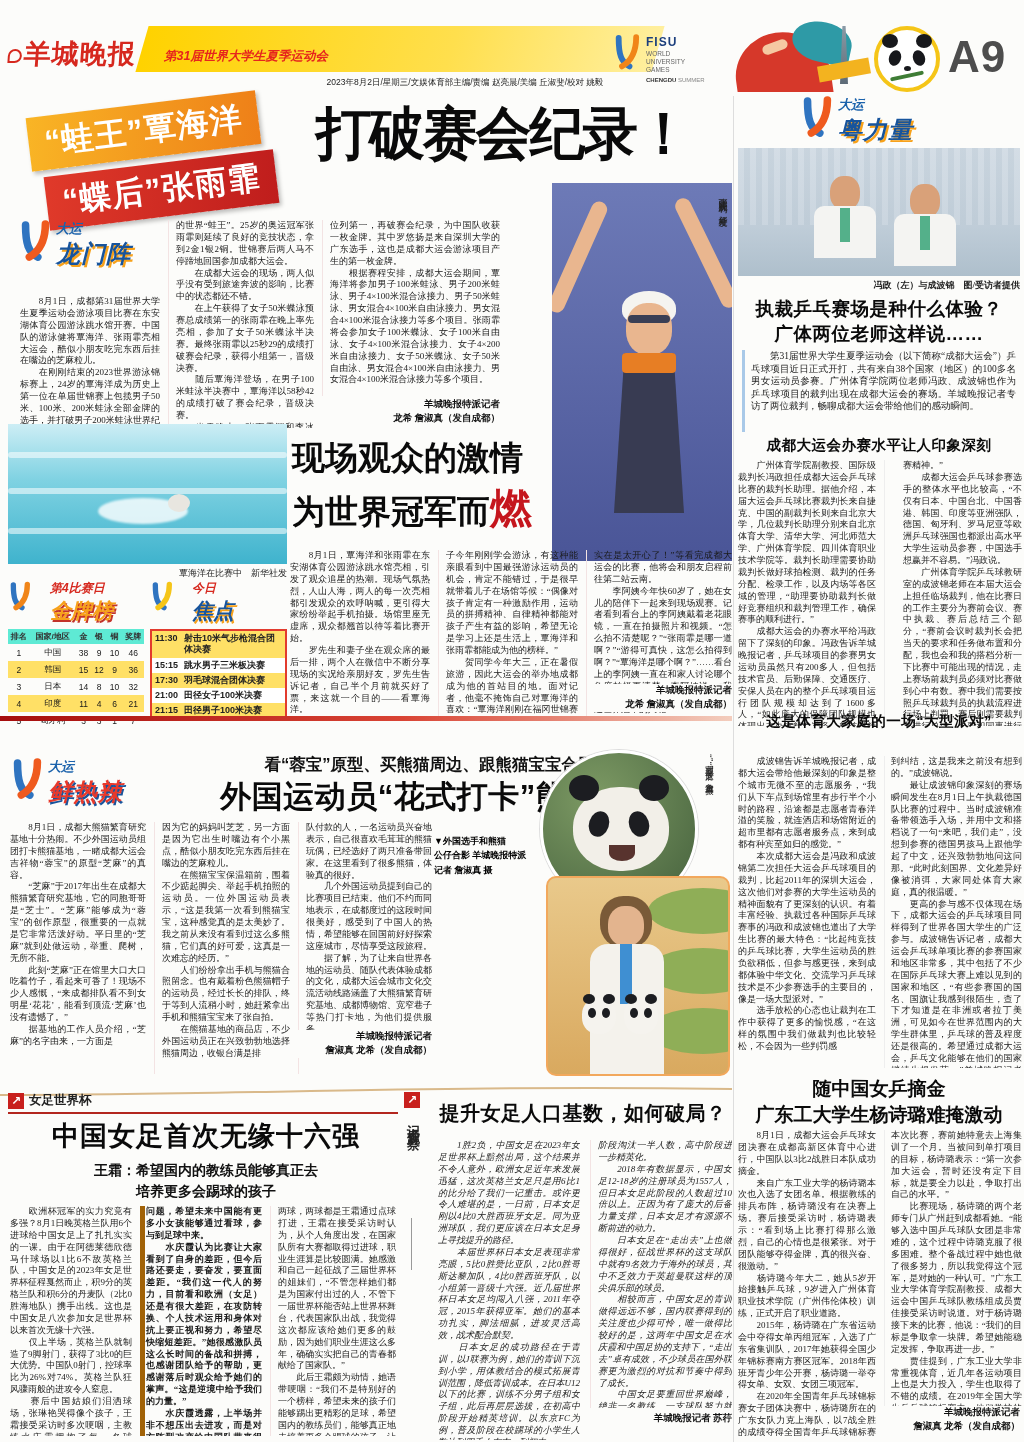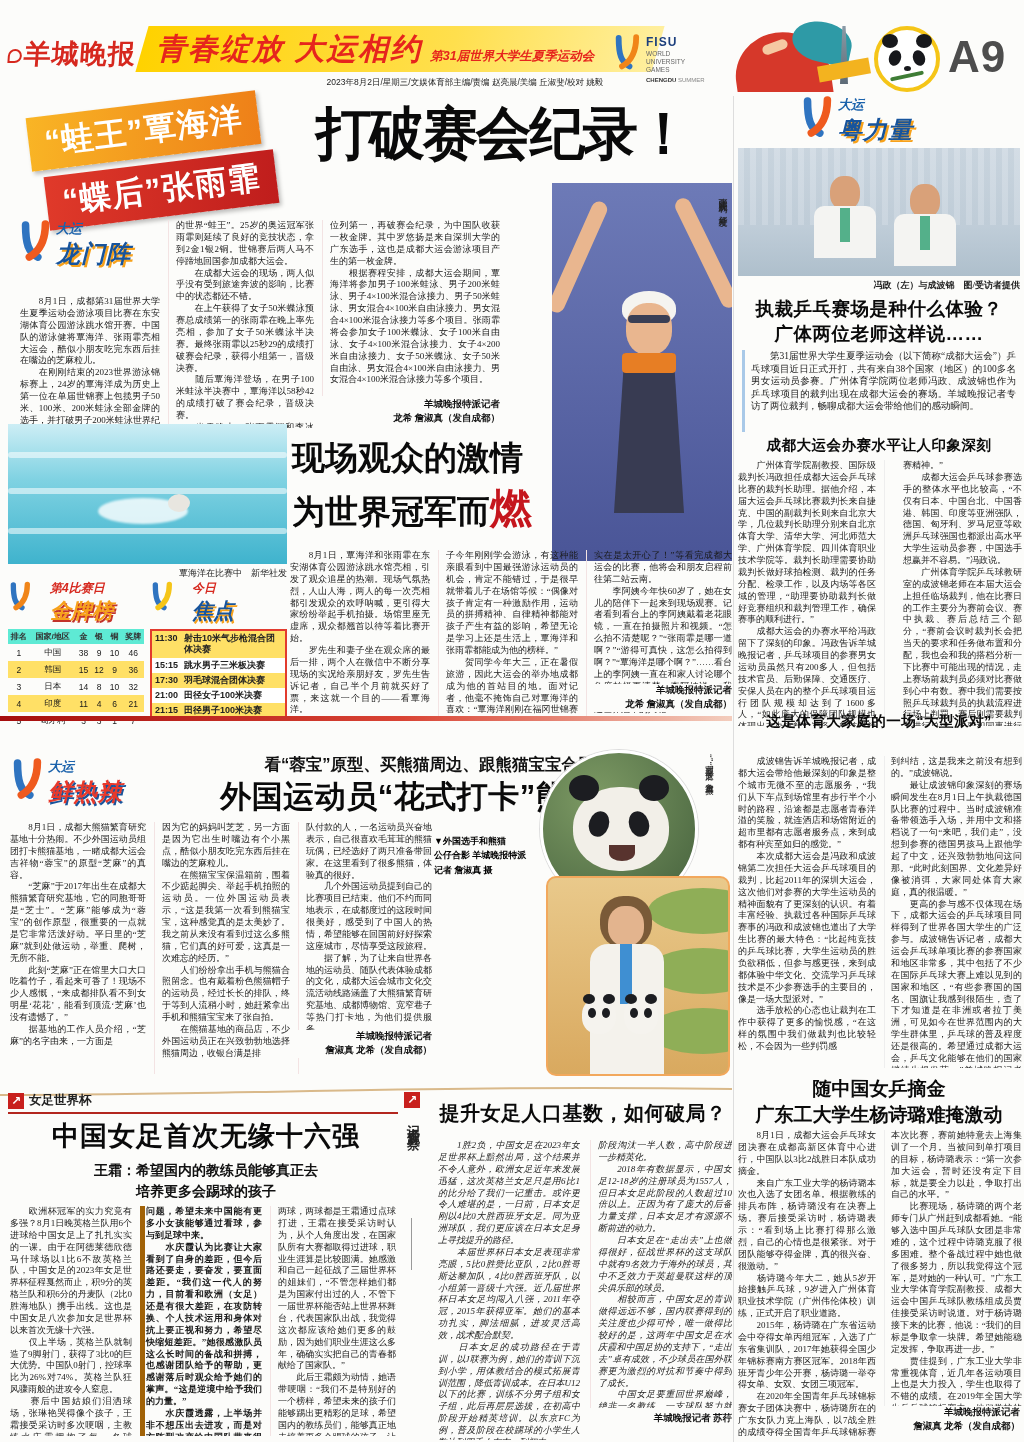--- a/index.html
+++ b/index.html
@@ -171,21 +171,20 @@
 </head>
 <body>
 
 <div id="page">
 
   <div class="abs masthead"><span class="masthead-mark"></span><span>羊城晚报</span></div>
 
   <div class="abs banner">
     <div class="banner-bg"></div>
     <div class="banner-inner">
-      <span class="banner-main">青春绽放 大运相约</span>
       <span class="banner-sub">第31届世界大学生夏季运动会</span>
     </div>
   </div>
   <div class="abs dateline">2023年8月2日/星期三/文娱体育部主编/责编 赵亮晨/美编 丘淑斐/校对 姚毅</div>
 
   <div class="abs fisu">
     <svg width="30" height="40" viewBox="0 0 36 44">
         <path d="M8 4 C8 24 11 33 21 38" fill="none" stroke="#2f74c0" stroke-width="7" stroke-linecap="round"></path>
         <path d="M29 3 C29 19 24 31 12 38" fill="none" stroke="#f08519" stroke-width="7" stroke-linecap="round"></path>
       </svg>

